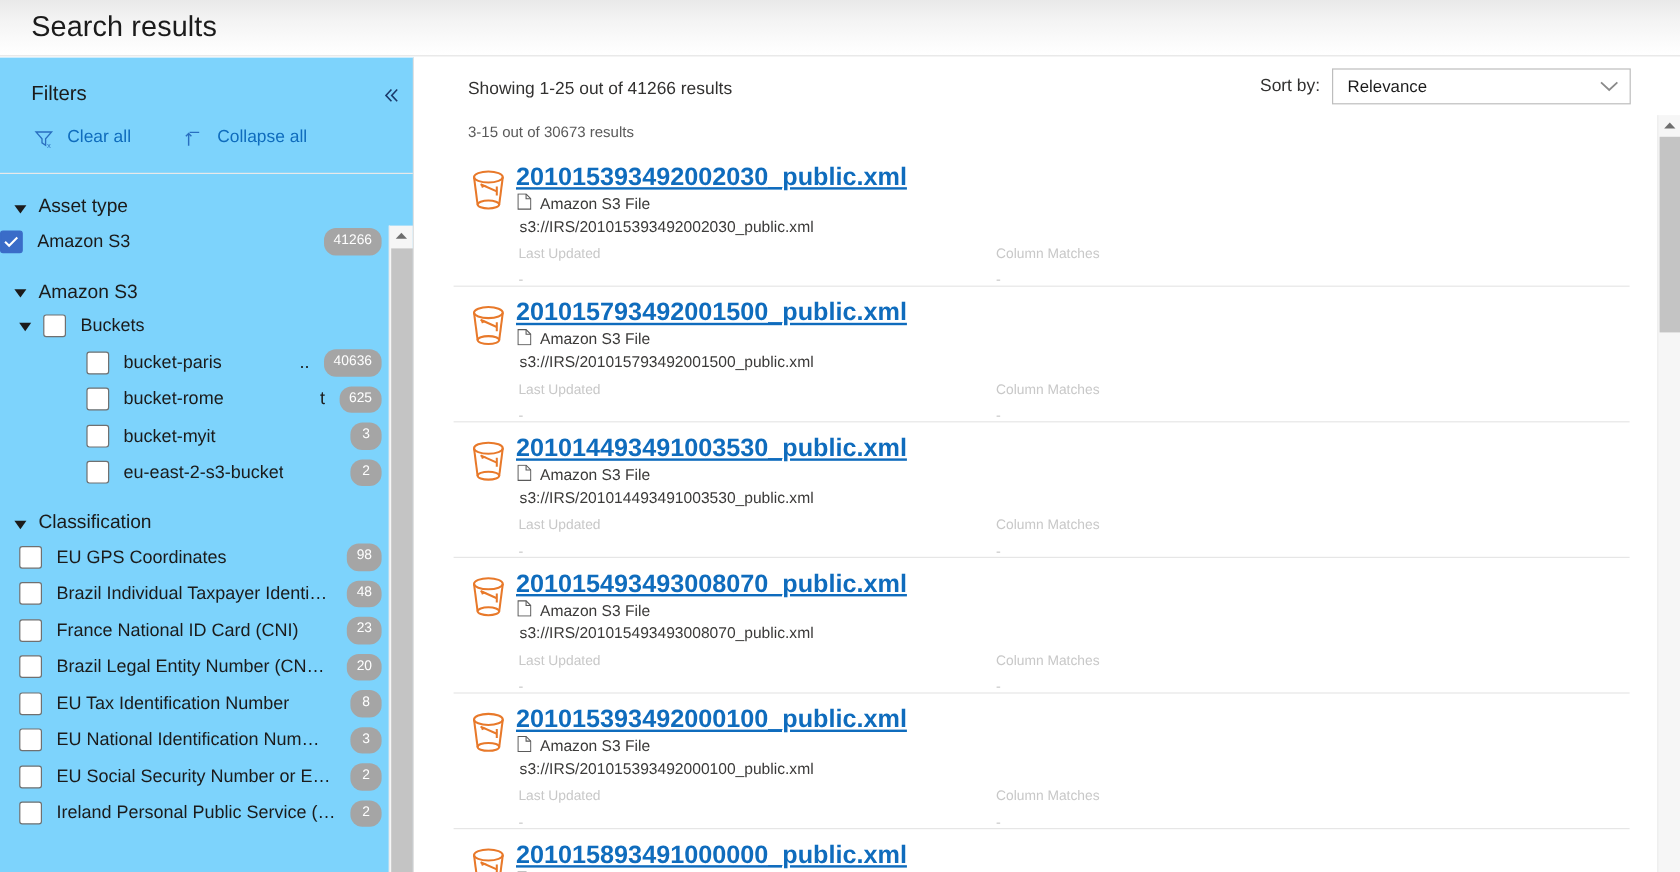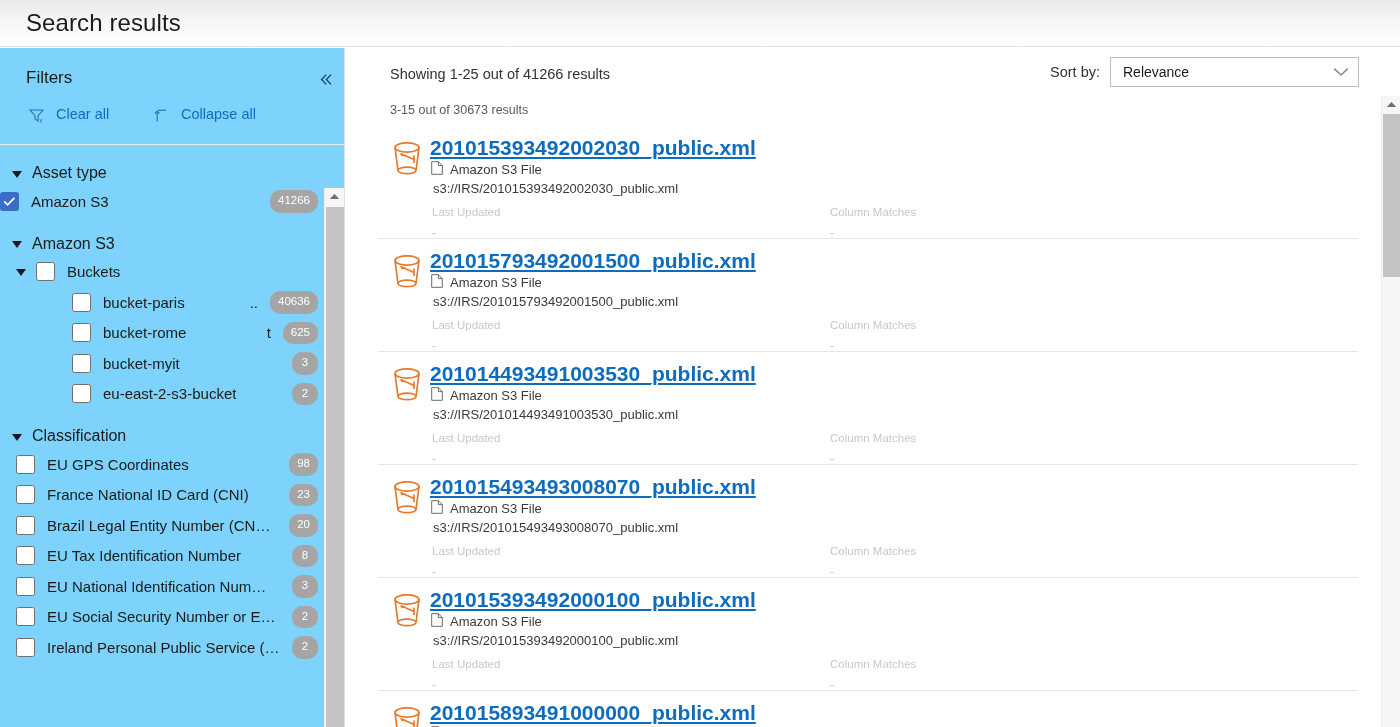--- a/index.html
+++ b/index.html
@@ -286,20 +286,25 @@
             <span class="caret"></span>
             <span class="group-title">Classification</span>
           </div>
           <div class="row indent1">
             <span class="cb"></span>
             <span class="lbl">EU GPS Coordinates</span>
             <span class="badge">98</span>
           </div>
           <div class="row indent1">
             <span class="cb"></span>
+            <span class="lbl">Brazil Individual Taxpayer Identi…</span>
+            <span class="badge">48</span>
+          </div>
+          <div class="row indent1">
+            <span class="cb"></span>
             <span class="lbl">France National ID Card (CNI)</span>
             <span class="badge">23</span>
           </div>
           <div class="row indent1">
             <span class="cb"></span>
             <span class="lbl">Brazil Legal Entity Number (CN…</span>
             <span class="badge">20</span>
           </div>
           <div class="row indent1">
             <span class="cb"></span>

